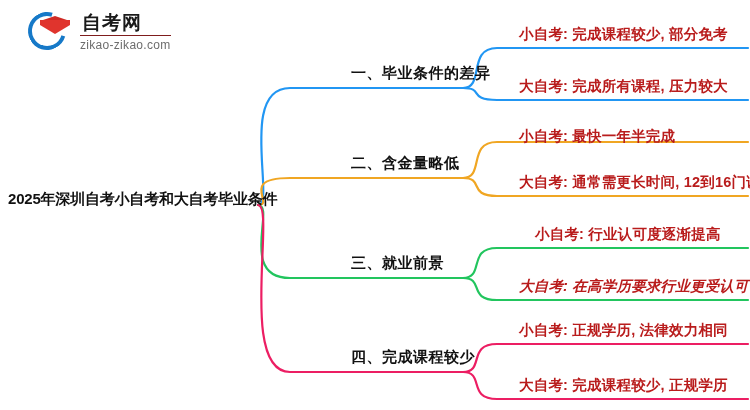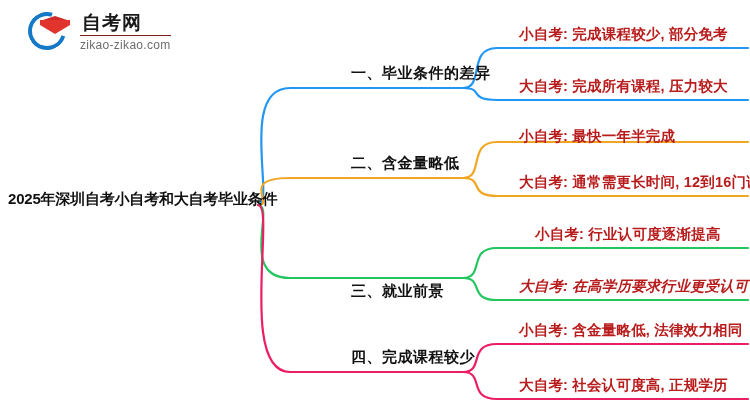--- a/index.html
+++ b/index.html
@@ -119,21 +119,21 @@
 
   <div class="node" id="root-node">2025年深圳自考小自考和大自考毕业条件</div>
 
   <div id="nodes">
       <div class="node branch-label" style="left: 351px; top: 64px;">一、毕业条件的差异</div>
       <div class="node leaf-label" style="left: 519px; top: 25px;">小自考: 完成课程较少, 部分免考</div>
       <div class="node leaf-label" style="left: 519px; top: 77px;">大自考: 完成所有课程, 压力较大</div>
       <div class="node branch-label" style="left: 351px; top: 154px;">二、含金量略低</div>
       <div class="node leaf-label" style="left: 519px; top: 119px; margin-top: 8px;">小自考: 最快一年半完成</div>
       <div class="node leaf-label" style="left: 519px; top: 173px;">大自考: 通常需更长时间, 12到16门课程</div>
-      <div class="node branch-label" style="left: 351px; top: 254px; margin-top: 28px;">三、就业前景</div>
+      <div class="node branch-label" style="left: 351px; top: 254px;">三、就业前景</div>
       <div class="node leaf-label" style="left: 519px; top: 225px; margin-left: 16px;">小自考: 行业认可度逐渐提高</div>
       <div class="node leaf-label" style="left: 519px; top: 277px; font-style: italic;">大自考: 在高学历要求行业更受认可</div>
       <div class="node branch-label" style="left: 351px; top: 348px;">四、完成课程较少</div>
-      <div class="node leaf-label" style="left: 519px; top: 321px;">小自考: 含金量略低, 法律效力相同</div>
-      <div class="node leaf-label" style="left: 519px; top: 376px;">大自考: 社会认可度高, 正规学历</div>
+      <div class="node leaf-label" style="left: 519px; top: 321px;">小自考: 正规学历, 法律效力相同</div>
+      <div class="node leaf-label" style="left: 519px; top: 376px;">大自考: 完成课程较少, 正规学历</div>
     </div>
 
 </div>
 
 </body></html>

